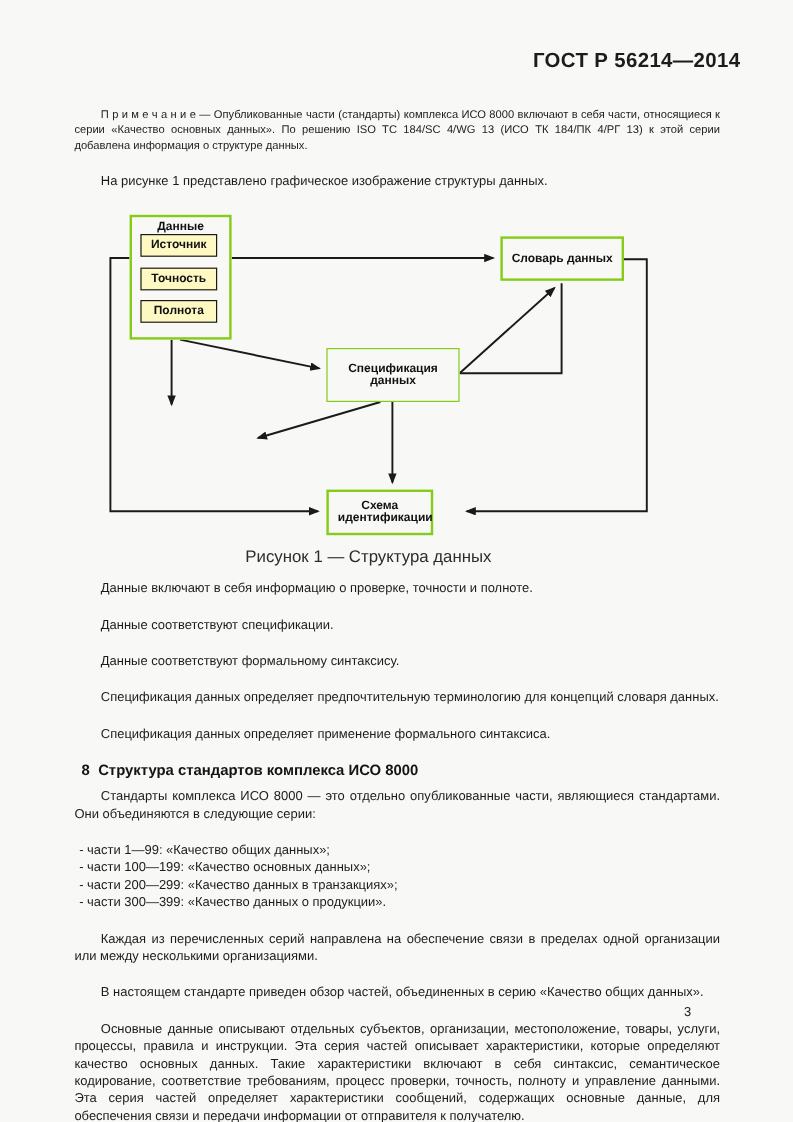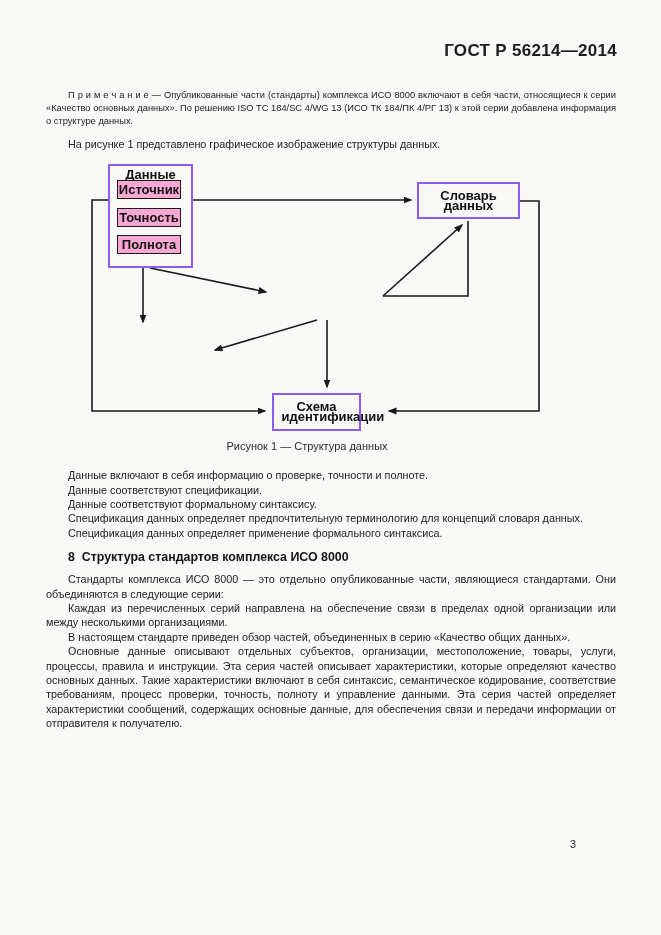--- a/index.html
+++ b/index.html
@@ -5,52 +5,52 @@
   html,body{margin:0;padding:0;background:#f7f7f6;}
   .page{
     position:relative;width:661px;height:935px;background:#f8f8f7;
     font-family:"Liberation Sans",sans-serif;color:#1c1c1c;overflow:hidden;
   }
   .header{
     position:absolute;top:41px;right:44px;font-size:17px;font-weight:bold;
     letter-spacing:.3px;white-space:pre;
   }
   .content{position:absolute;left:46px;top:0;width:570px;}
-  p{margin:0;}
+  p{margin:16px;}
   .note{
     margin-top:89px;font-size:9.3px;line-height:12.9px;text-align:justify;
     text-indent:22px;color:#222;
   }
   .body{font-size:10.8px;line-height:14.4px;text-align:justify;text-indent:22px;}
   .intro{margin-top:9px;}
   
   .figure{position:relative;width:460px;height:296px;margin:8px 0 0 39px;}
   .figure svg{position:absolute;left:0;top:0;overflow:visible;}
   .dbox{
-    position:absolute;border:2px solid #8b5cf6;box-sizing:border-box;
+    position:absolute;border:2px solid #84cc16;box-sizing:border-box;
     display:flex;align-items:center;justify-content:center;text-align:center;
-    font-size:13px;font-weight:bold;line-height:10px;color:#111;background:#f8f8f7;
+    font-size:10px;font-weight:bold;line-height:10px;color:#111;background:#f8f8f7;
   }
   .dbox .lbl{display:block;}
   .box-data{left:23px;top:5px;width:85px;height:104px;flex-direction:column;justify-content:flex-start;padding-top:4px;}
   .box-inner{position:absolute;border:1.5px solid #1a1a1a;box-sizing:border-box;left:7px;width:64px;height:19px;
-    display:flex;align-items:center;justify-content:center;background:#f9a8d4;}
+    display:flex;align-items:center;justify-content:center;background:#fef9c3;}
   .inner-source{top:14px;}
   .inner-accuracy{top:42px;}
   .inner-completeness{top:69px;}
   .box-dictionary{left:332px;top:23px;width:103px;height:37px;}
   .box-spec{left:187px;top:116px;width:111px;height:45px;border-width:1.5px;}
   .box-formal{left:18px;top:169px;width:105px;height:46px;border-width:1.5px;}
   .box-scheme{left:187px;top:234px;width:89px;height:38px;border-width:2.5px;}
   .lbl-narrow70{width:70px;}
   .lbl-narrow80{width:80px;}
   .lbl-narrow92{width:92px;}
   .dcaption{
     position:absolute;left:0;top:281px;width:444px;text-align:center;
-    font-size:11px;color:#2c2c2c;font-weight:normal;
+    font-size:14px;color:#2c2c2c;font-weight:normal;
   }
   
   .statements p:first-child{margin-top:13px;}
   .h8{
     font-size:12.4px;font-weight:bold;margin:10px 0 0 0;text-indent:22px;
     white-space:pre-wrap;color:#141414;
   }
   .sec-p1{margin-top:8px;}
   .list-item{font-size:10.8px;line-height:14.4px;padding-left:20px;}
   .pagenum{position:absolute;left:570px;top:838px;font-size:10.8px;color:#222;}
@@ -108,20 +108,23 @@
         </span>
         <span class="box-inner inner-completeness">
           <span class="lbl">Полнота</span>
         </span>
       </div>
 
       <div class="dbox box-dictionary">
         <span class="lbl">Словарь данных</span>
       </div>
 
+      <div class="dbox box-spec">
+        <span class="lbl lbl-narrow80">Спецификация данных</span>
+      </div>
 
 
       <div class="dbox box-scheme">
         <span class="lbl lbl-narrow70">Схема идентификации</span>
       </div>
 
       <div class="dcaption">Рисунок 1 — Структура данных</div>
     </div>
 
     <div class="statements">
@@ -129,20 +132,26 @@
       <p class="body">Данные соответствуют спецификации.</p>
       <p class="body">Данные соответствуют формальному синтаксису.</p>
       <p class="body">Спецификация данных определяет предпочтительную терминологию для концепций словаря данных.</p>
       <p class="body">Спецификация данных определяет применение формального синтаксиса.</p>
     </div>
 
     <h2 class="h8">8  Структура стандартов комплекса ИСО 8000</h2>
 
     <p class="body sec-p1">Стандарты комплекса ИСО 8000 — это отдельно опубликованные части, являющиеся стандартами. Они объединяются в следующие серии:</p>
 
+    <div>
+      <div class="list-item">- части 1—99: «Качество общих данных»;</div>
+      <div class="list-item">- части 100—199: «Качество основных данных»;</div>
+      <div class="list-item">- части 200—299: «Качество данных в транзакциях»;</div>
+      <div class="list-item">- части 300—399: «Качество данных о продукции».</div>
+    </div>
 
     <p class="body">Каждая из перечисленных серий направлена на обеспечение связи в пределах одной организации или между несколькими организациями.</p>
     <p class="body">В настоящем стандарте приведен обзор частей, объединенных в серию «Качество общих данных».</p>
     <p class="body">Основные данные описывают отдельных субъектов, организации, местоположение, товары, услуги, процессы, правила и инструкции. Эта серия частей описывает характеристики, которые определяют качество основных данных. Такие характеристики включают в себя синтаксис, семантическое кодирование, соответствие требованиям, процесс проверки, точность, полноту и управление данными. Эта серия частей определяет характеристики сообщений, содержащих основные данные, для обеспечения связи и передачи информации от отправителя к получателю.</p>
 
   </div>
 
   <div class="pagenum">3</div>
 
 </div>

